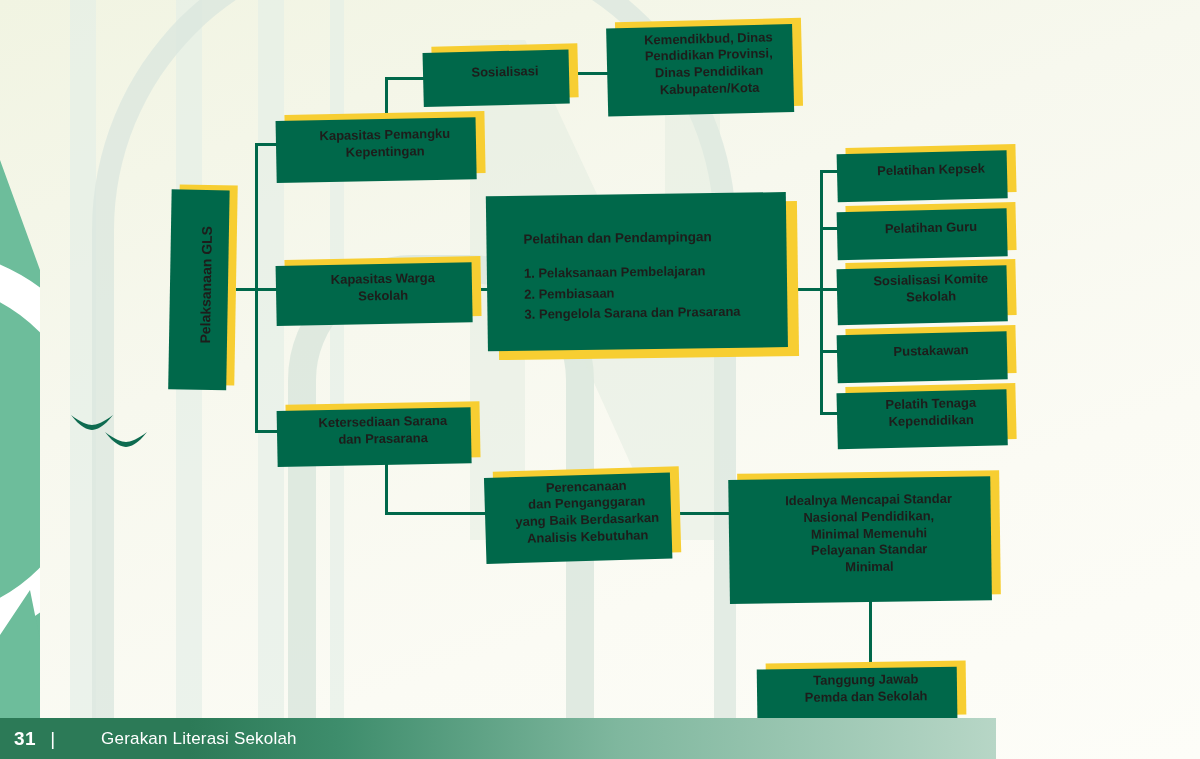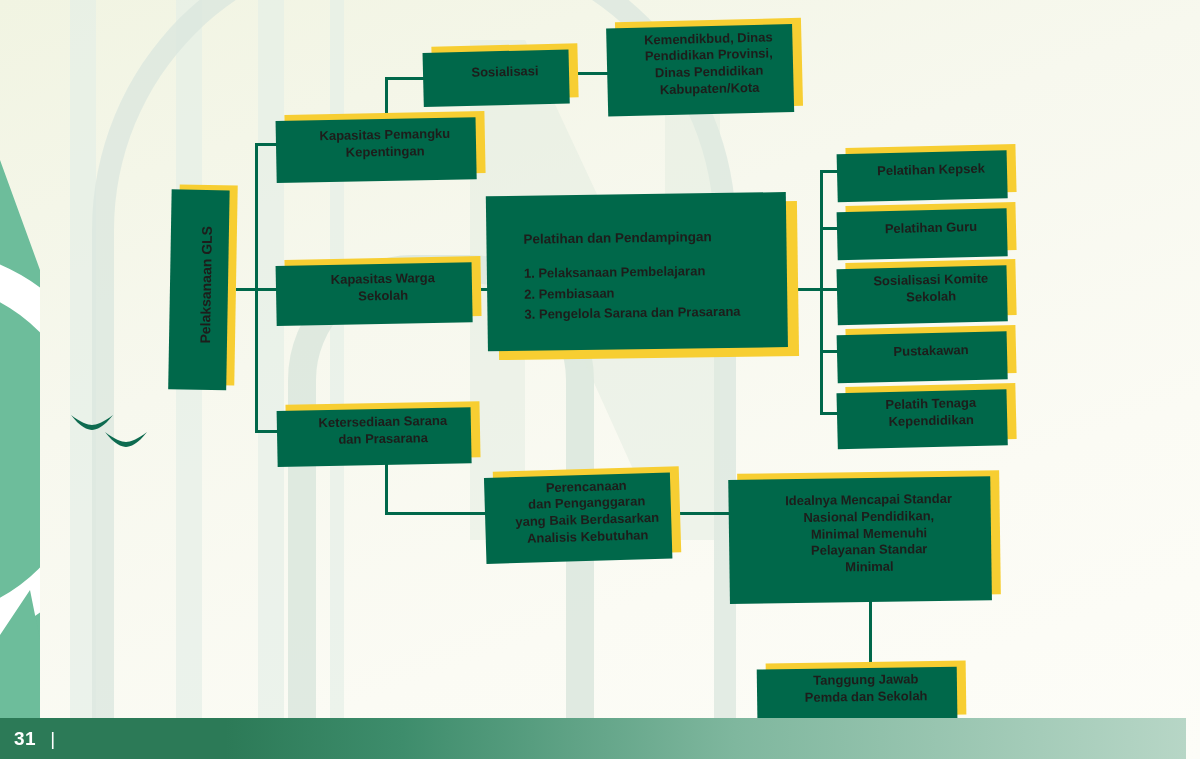--- a/index.html
+++ b/index.html
@@ -91,21 +91,21 @@
     font-size:13px;
     padding:26px 0 0 26px;
     text-align:left;
   }
   #n-pelatihan .ptitle{position:relative;z-index:2;font-size:13.5px;margin-bottom:16px;}
   #n-pelatihan .plist{position:relative;z-index:2;font-size:13px;line-height:1.58;}
   #n-pelatihan::before{left:-11px;top:-9px;}
 
   
   #footer{
-    position:absolute;left:0;bottom:0;width:1186px;height:41px;
+    position:absolute;left:0;bottom:0;width:996px;height:41px;
     background:linear-gradient(90deg,#2c7a57 0%,#2c7a57 19%,#3e8d6c 34%,#7fb79e 62%,#b7d6c6 100%);
     display:flex;align-items:center;
     z-index:20;
   }
   #footer .pg{color:#fff;font-size:19px;font-weight:bold;margin-left:14px;letter-spacing:.5px;}
   #footer .sep{color:#fff;font-size:19px;font-weight:normal;margin-left:14px;}
   #footer .ftitle{color:#fff;font-size:17px;margin-left:46px;letter-spacing:.2px;}
 </style>
 </head>
 <body>
@@ -252,15 +252,16 @@
   </div>
 
   <div class="node tilt-c" style="left:766px;top:662px;width:200px;height:54px;font-size:13px;">
     <span class="txt">Tanggung Jawab
 Pemda dan Sekolah</span>
   </div>
 
   <div id="footer">
     <span class="pg">31</span>
     <span class="sep">|</span>
+    <span class="ftitle">Gerakan Literasi Sekolah</span>
   </div>
 
 </div>
 
 </body></html>

